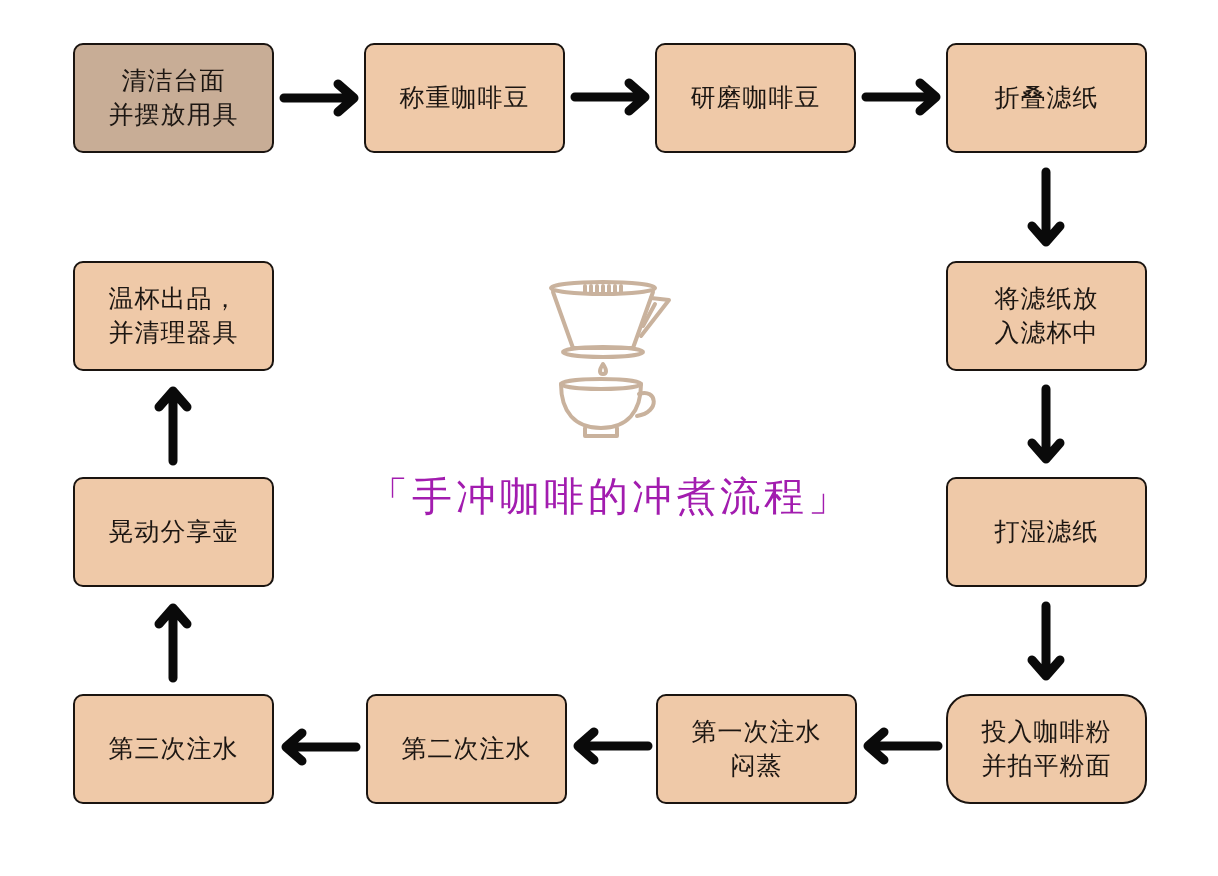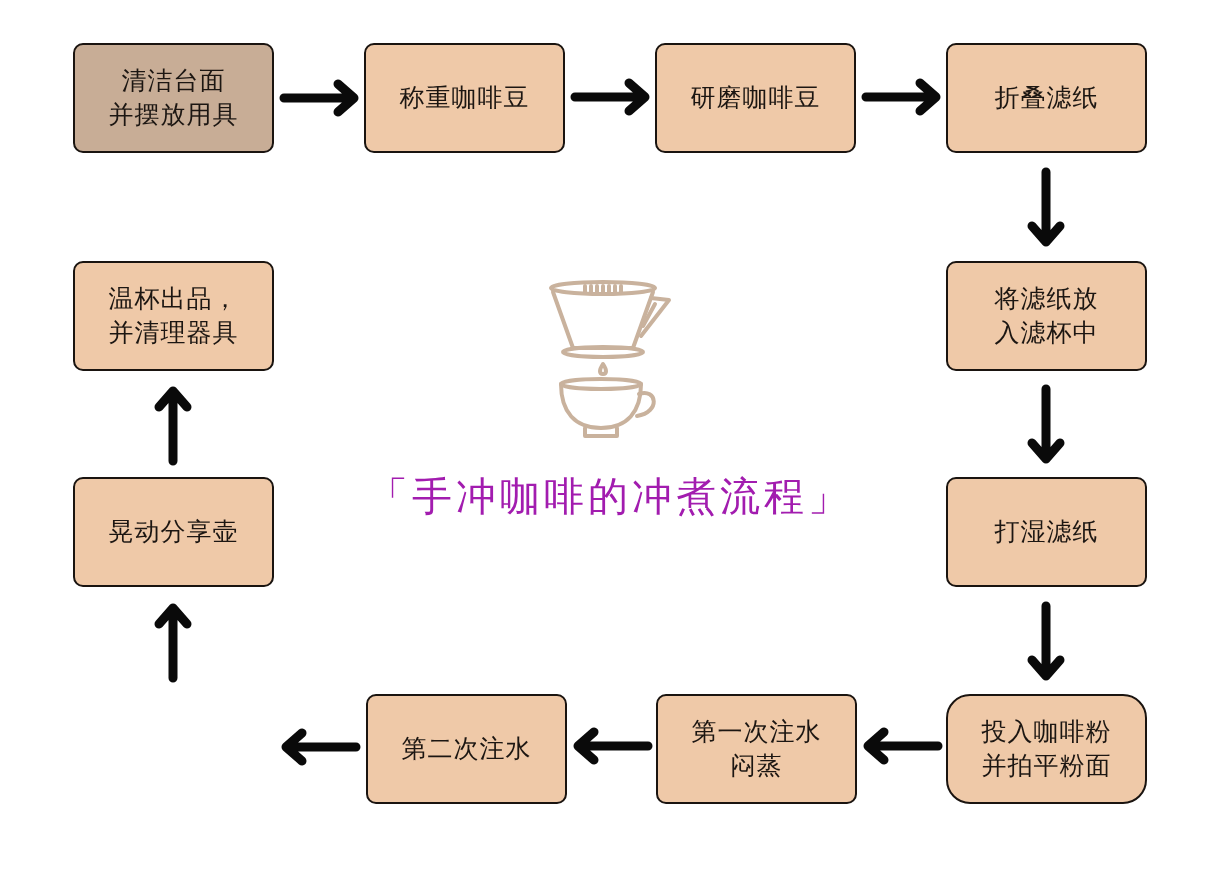--- a/index.html
+++ b/index.html
@@ -116,20 +116,23 @@
 并拍平粉面</span>
   </div>
 
   <div class="step" style="left:656px; top:694px;">
     <span>第一次注水
 闷蒸</span>
   </div>
   <div class="step" style="left:366px; top:694px;">
     <span>第二次注水</span>
   </div>
+  <div class="step" style="left:73px; top:694px;">
+    <span>第三次注水</span>
+  </div>
 
   <div class="step" style="left:73px; top:477px;">
     <span>晃动分享壶</span>
   </div>
   <div class="step" style="left:73px; top:261px;">
     <span>温杯出品，
 并清理器具</span>
   </div>
 
   <svg class="arrow" style="left:280px; top:78px;" width="80" height="40">

